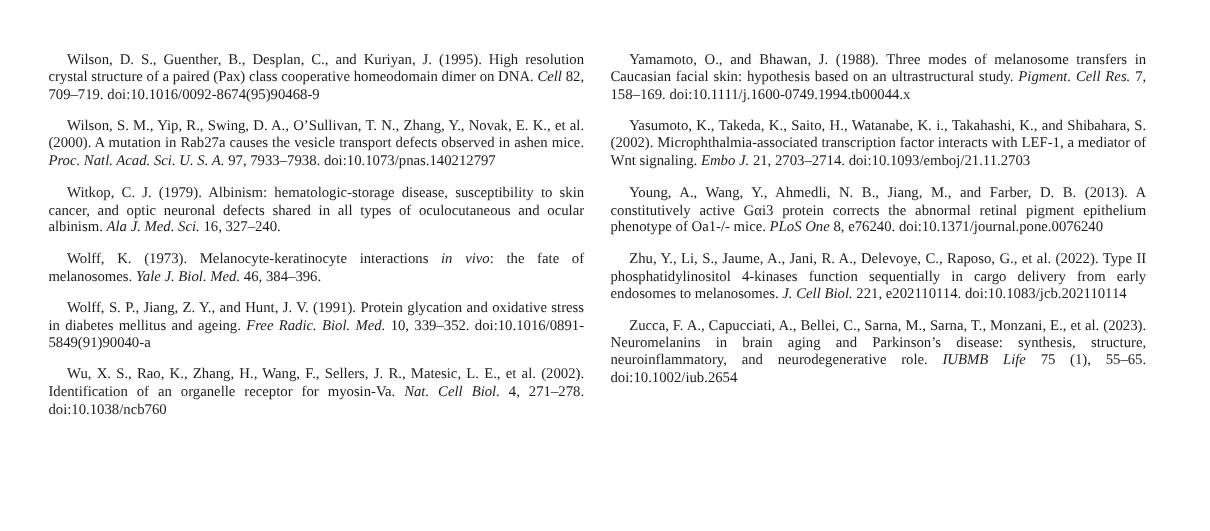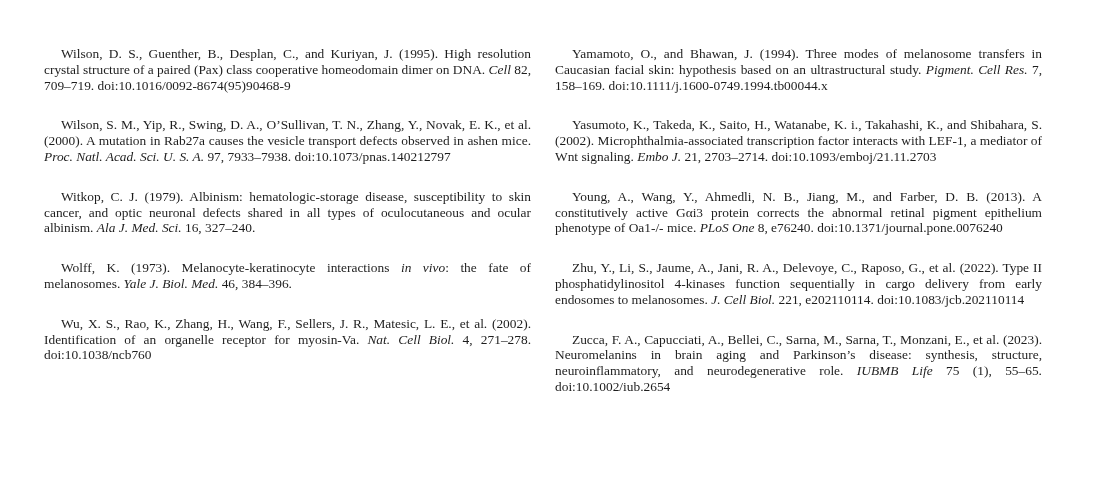--- a/index.html
+++ b/index.html
@@ -24,34 +24,35 @@
   }
   p.ref {
     margin: 0;
     font-size: 13.4px;
     line-height: 15.8px;
     color: #1d1d1d;
     text-align: justify;
     text-indent: 17px;
     overflow-wrap: break-word;
   }
-  p.ref + p.ref { margin-top: 24px; }
+  p.ref + p.ref { margin-top: 13px; }
   p.ref i { font-style: italic; }
 </style>
 </head>
 <body style="color: rgb(29, 29, 29); background: rgb(255, 255, 255);">
 
 <div class="page">
   <div class="col">
       <p class="ref"><span>Wilson, D. S., Guenther, B., Desplan, C., and Kuriyan, J. (1995). High resolution crystal structure of a paired (Pax) class cooperative homeodomain dimer on DNA. </span><i>Cell</i><span> 82, 709–719. doi:10.1016/0092-8674(95)90468-9</span></p>
       <p class="ref"><span>Wilson, S. M., Yip, R., Swing, D. A., O’Sullivan, T. N., Zhang, Y., Novak, E. K., et al. (2000). A mutation in Rab27a causes the vesicle transport defects observed in ashen mice. </span><i>Proc. Natl. Acad. Sci. U. S. A.</i><span> 97, 7933–7938. doi:10.1073/pnas.140212797</span></p>
       <p class="ref"><span>Witkop, C. J. (1979). Albinism: hematologic-storage disease, susceptibility to skin cancer, and optic neuronal defects shared in all types of oculocutaneous and ocular albinism. </span><i>Ala J. Med. Sci.</i><span> 16, 327–240.</span></p>
       <p class="ref"><span>Wolff, K. (1973). Melanocyte-keratinocyte interactions </span><i>in vivo</i><span>: the fate of melanosomes. </span><i>Yale J. Biol. Med.</i><span> 46, 384–396.</span></p>
+      <p class="ref"><span>Wolff, S. P., Jiang, Z. Y., and Hunt, J. V. (1991). Protein glycation and oxidative stress in diabetes mellitus and ageing. </span><i>Free Radic. Biol. Med.</i><span> 10, 339–352. doi:10.1016/0891-5849(91)90040-a</span></p>
       <p class="ref"><span>Wu, X. S., Rao, K., Zhang, H., Wang, F., Sellers, J. R., Matesic, L. E., et al. (2002). Identification of an organelle receptor for myosin-Va. </span><i>Nat. Cell Biol.</i><span> 4, 271–278. doi:10.1038/ncb760</span></p>
     </div>
   <div class="col">
-      <p class="ref"><span>Yamamoto, O., and Bhawan, J. (1994). Three modes of melanosome transfers in Caucasian facial skin: hypothesis based on an ultrastructural study. </span><i>Pigment. Cell Res.</i><span> 7, 158–169. doi:10.1111/j.1600-0749.1994.tb00044.x</span></p>
+      <p class="ref"><span>Yamamoto, O., and Bhawan, J. (1988). Three modes of melanosome transfers in Caucasian facial skin: hypothesis based on an ultrastructural study. </span><i>Pigment. Cell Res.</i><span> 7, 158–169. doi:10.1111/j.1600-0749.1994.tb00044.x</span></p>
       <p class="ref"><span>Yasumoto, K., Takeda, K., Saito, H., Watanabe, K. i., Takahashi, K., and Shibahara, S. (2002). Microphthalmia-associated transcription factor interacts with LEF-1, a mediator of Wnt signaling. </span><i>Embo J.</i><span> 21, 2703–2714. doi:10.1093/emboj/21.11.2703</span></p>
       <p class="ref"><span>Young, A., Wang, Y., Ahmedli, N. B., Jiang, M., and Farber, D. B. (2013). A constitutively active Gαi3 protein corrects the abnormal retinal pigment epithelium phenotype of Oa1-/- mice. </span><i>PLoS One</i><span> 8, e76240. doi:10.1371/journal.pone.0076240</span></p>
       <p class="ref"><span>Zhu, Y., Li, S., Jaume, A., Jani, R. A., Delevoye, C., Raposo, G., et al. (2022). Type II phosphatidylinositol 4-kinases function sequentially in cargo delivery from early endosomes to melanosomes. </span><i>J. Cell Biol.</i><span> 221, e202110114. doi:10.1083/jcb.202110114</span></p>
       <p class="ref"><span>Zucca, F. A., Capucciati, A., Bellei, C., Sarna, M., Sarna, T., Monzani, E., et al. (2023). Neuromelanins in brain aging and Parkinson’s disease: synthesis, structure, neuroinflammatory, and neurodegenerative role. </span><i>IUBMB Life</i><span> 75 (1), 55–65. doi:10.1002/iub.2654</span></p>
     </div>
 </div>
 
 </body></html>

